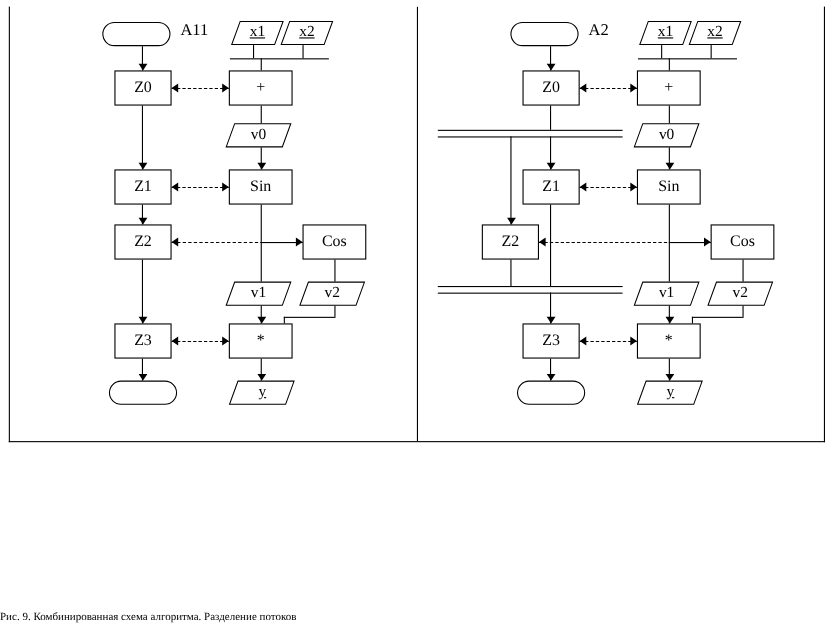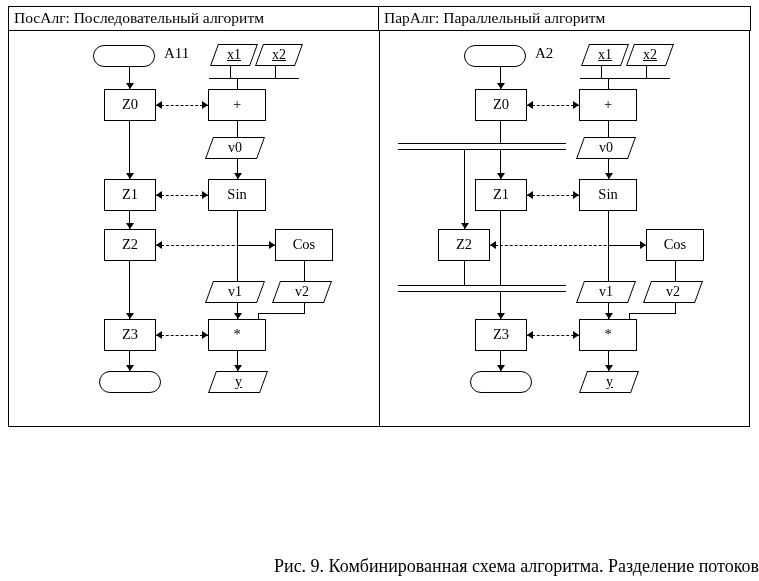--- a/index.html
+++ b/index.html
@@ -84,40 +84,36 @@
     border-top:4px solid transparent;border-bottom:4px solid transparent;
     border-right:6px solid #000;
   }
   .arrow-right{
     position:absolute;width:0;height:0;
     border-top:4px solid transparent;border-bottom:4px solid transparent;
     border-left:6px solid #000;
   }
   .caption{
     position:absolute;left:0;right:0;top:556px;
-    text-align:right;font-size:18px;
+    text-align:left;font-size:10px;
   }
 </style>
 </head>
 <body>
 
 <div class="wrap">
 
   <table class="hdr">
     <colgroup>
       <col style="width:185px">
         <col style="width:185px">
         <col style="width:186px">
         <col style="width:186px">
     </colgroup>
     <tbody>
-      <tr>
-        <td colspan="2">ПосАлг: Последовательный алгоритм</td>
-        <td colspan="2">ПарАлг: Параллельный алгоритм</td>
-      </tr>
     </tbody>
   </table>
 
   <div class="diagram">
     <div class="divider"></div>
 
     <div class="panel left">
 
       <div class="term" style="left:84px;top:14px;width:62px;height:22px;"></div>
       <div class="lbl" style="left:155px;top:14px;">A11</div>

